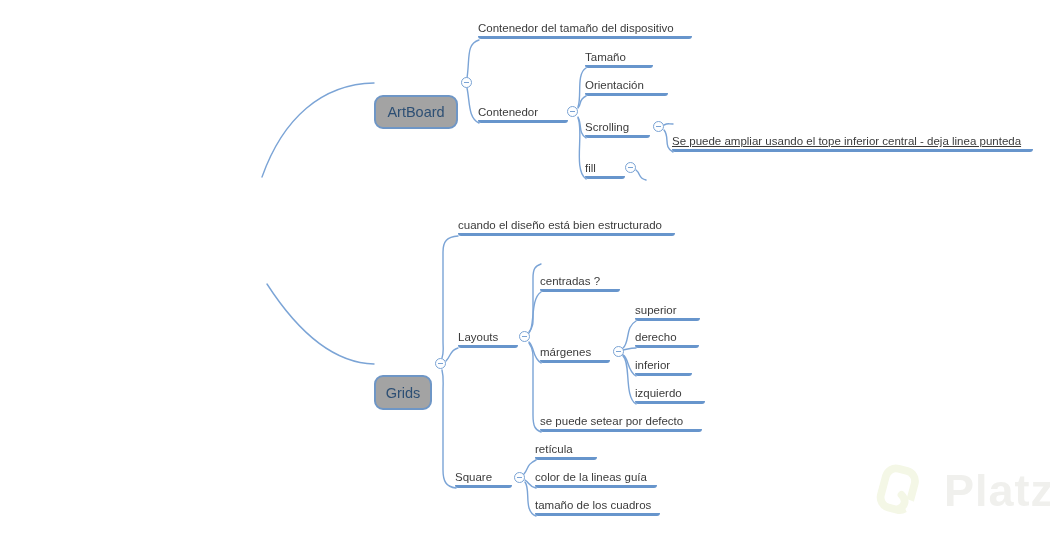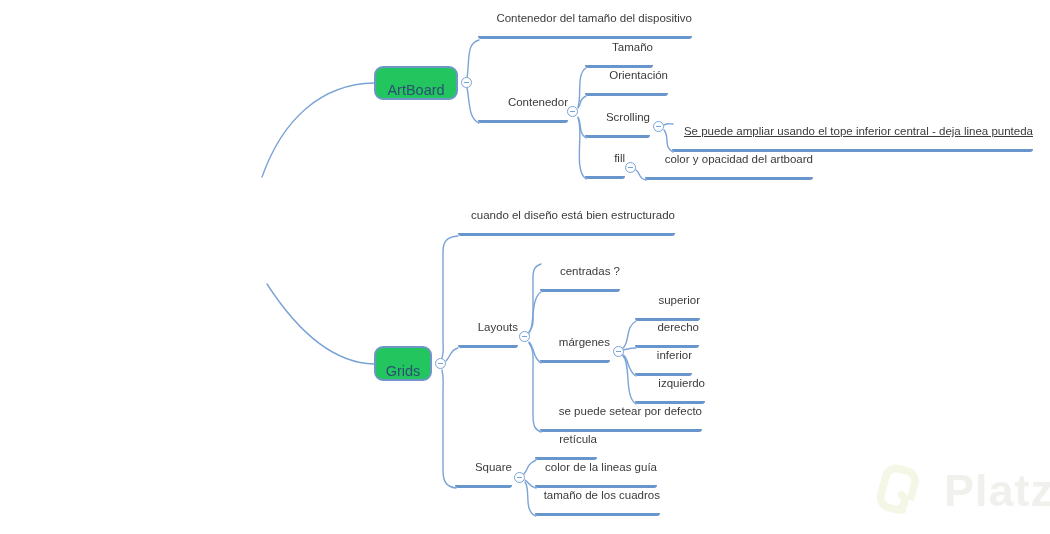--- a/index.html
+++ b/index.html
@@ -8,31 +8,31 @@
     position: relative; width: 1050px; height: 534px;
     background: #ffffff; overflow: hidden;
   }
   svg.connectors { position: absolute; left: 0; top: 0; pointer-events: none; }
   svg.connectors path { fill: none; stroke: #7ba4d6; stroke-width: 1.4; stroke-linecap: round; }
 
   
   .topic {
     position: absolute; height: 23px;
     border-bottom: 3px solid #6795cc; border-radius: 0 0 3px 3px;
-    display: flex; align-items: flex-end; justify-content: flex-end;
-    padding-bottom: 12px; white-space: nowrap;
+    display: flex; align-items: flex-end; justify-content: flex-start;
+    padding-bottom: 2px; white-space: nowrap;
     font-size: 11.5px; color: #3b3b3b; cursor: default;
   }
 
   
   .node {
-    position: absolute; background: #22c55e;
+    position: absolute; background: #a3a3a3;
     border: 2px solid #6e96c6; border-radius: 9px;
-    display: flex; align-items: flex-end; justify-content: center;
-    font-size: 14.5px; color: #2d4f74; white-space: nowrap;
+    display: flex; align-items: center; justify-content: center;
+    font-size: 14.5px; color: #2d4f74; white-space: nowrap; margin-top: 29px;
   }
   .root-node {
     position: absolute; background: #dce6f4;
     border: 4px solid #5c88c1; border-radius: 13px;
     display: flex; flex-direction: column; align-items: center; justify-content: center;
   }
   .logo-box {
     width: 54px; height: 50px; background: #ffffff;
     display: flex; align-items: center; justify-content: center;
     margin-bottom: 9px;
@@ -130,23 +130,20 @@
   </div>
   <div class="topic" style="left:585px; top:115px; width:65px;">
     <span>Scrolling</span>
   </div>
   <div class="topic" style="left:672px; top:129px; width:361px;text-decoration:underline;">
     <span>Se puede ampliar usando el tope inferior central - deja linea punteda</span>
   </div>
   <div class="topic" style="left:585px; top:156px; width:40px;">
     <span>fill</span>
   </div>
-  <div class="topic" style="left:645px; top:157px; width:168px;">
-    <span>color y opacidad del artboard</span>
-  </div>
 
   <div class="topic" style="left:458px; top:213px; width:217px;">
     <span>cuando el diseño está bien estructurado</span>
   </div>
   <div class="topic" style="left:458px; top:325px; width:60px;">
     <span>Layouts</span>
   </div>
   <div class="topic" style="left:540px; top:269px; width:80px;">
     <span>centradas ?</span>
   </div>

